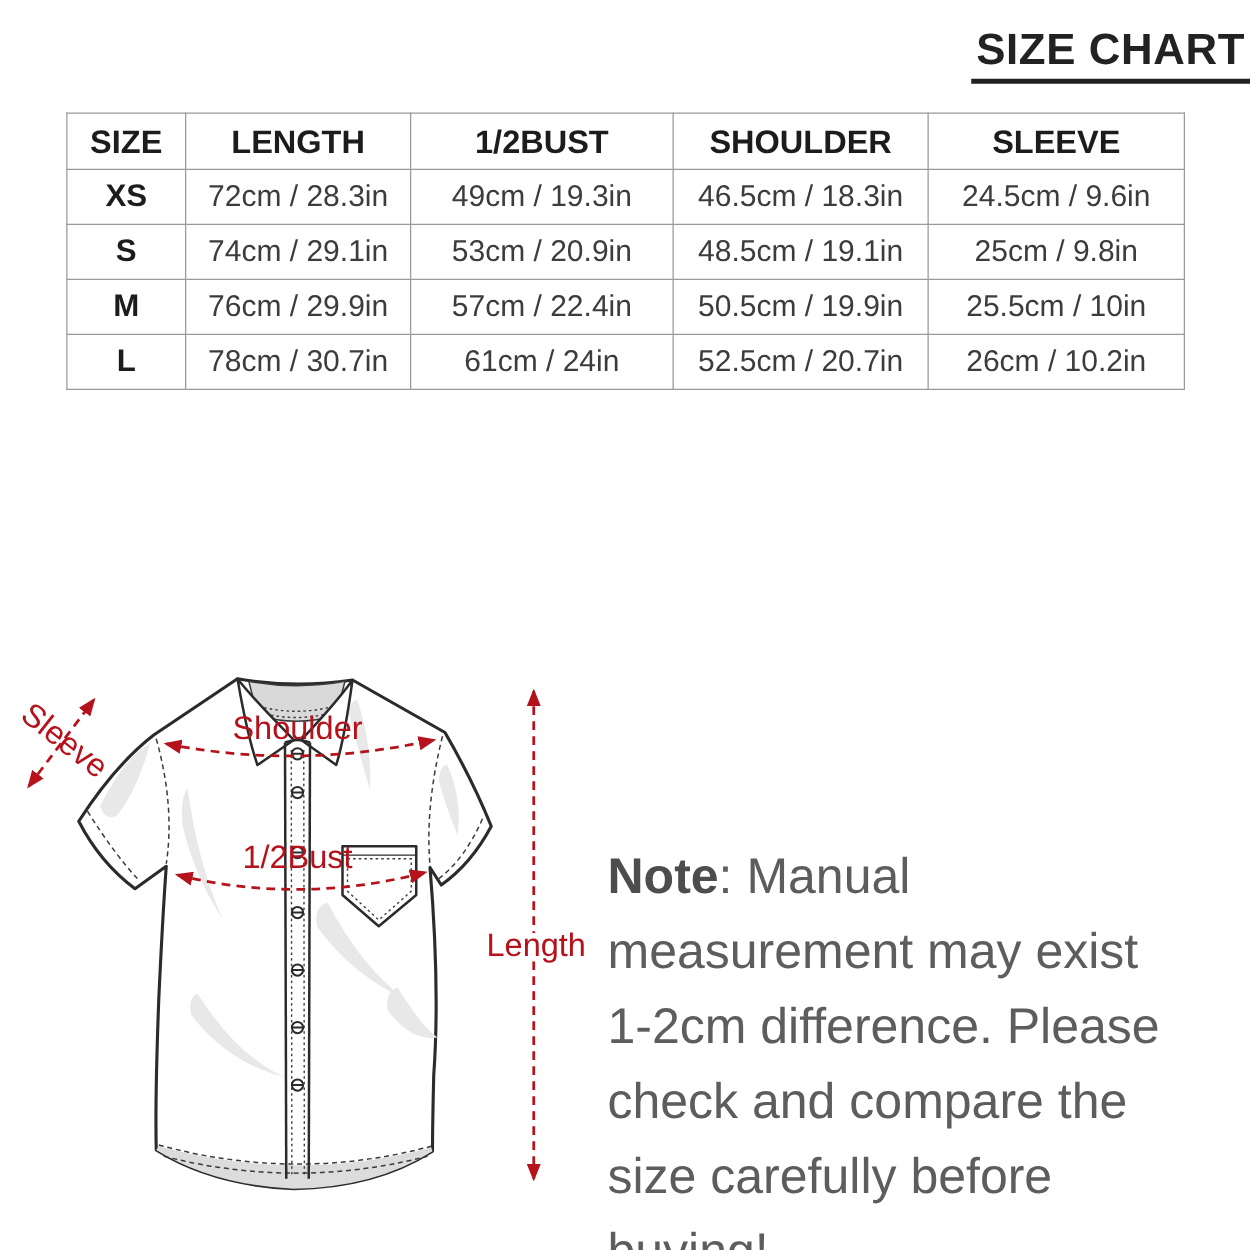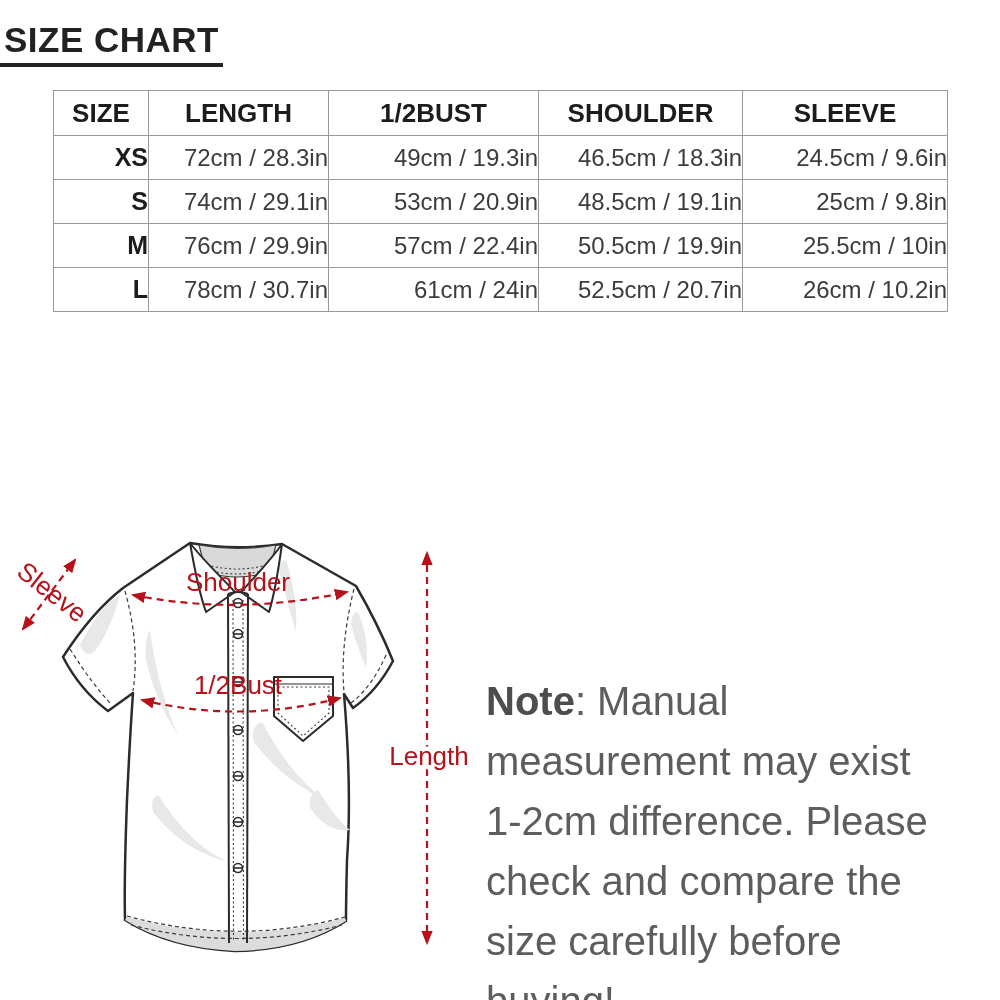--- a/index.html
+++ b/index.html
@@ -7,36 +7,36 @@
     --border:#999999;
     --ink:#1c1c1c;
     --cell:#3c3c3c;
     --note:#5d5d5d;
   }
   html,body{margin:0;padding:0;}
   body{
     width:1000px;height:1000px;background:#ffffff;position:relative;overflow:hidden;
     font-family:"Liberation Sans","DejaVu Sans",sans-serif;
   }
-  .title-wrap{position:absolute;top:20px;left:0;width:1000px;text-align:left;}
+  .title-wrap{position:absolute;top:20px;left:0;width:1000px;text-align:right;}
   .title{
     display:inline-block;font-size:35px;font-weight:bold;color:#222;
     letter-spacing:0.5px;border-bottom:4px solid #222;padding:0 4px 3px 4px;
   }
   table.size-table{
     position:absolute;left:53px;top:90px;width:894px;
     border-collapse:collapse;table-layout:fixed;background:#fff;
   }
   .size-table th{
     height:44px;border:1px solid var(--border);
     font-size:26px;font-weight:bold;color:var(--ink);padding:0;
   }
   .size-table td{
     height:43px;border:1px solid var(--border);
-    font-size:24px;color:var(--cell);text-align:right;padding:0;font-weight:normal;
+    font-size:24px;color:var(--cell);text-align:center;padding:0;font-weight:normal;
   }
   .size-table td.size{font-weight:bold;font-size:25px;color:var(--ink);}
   .diagram{position:absolute;left:0;top:518px;width:485px;height:472px;}
   .note{
     position:absolute;left:486px;top:631px;width:458px;
     font-size:40px;line-height:60px;color:var(--note);
   }
   .note b{font-weight:bold;color:#4d4d4d;}
   
   .outline{fill:#ffffff;stroke:#2b2b2b;stroke-width:2.5;stroke-linejoin:round;}

